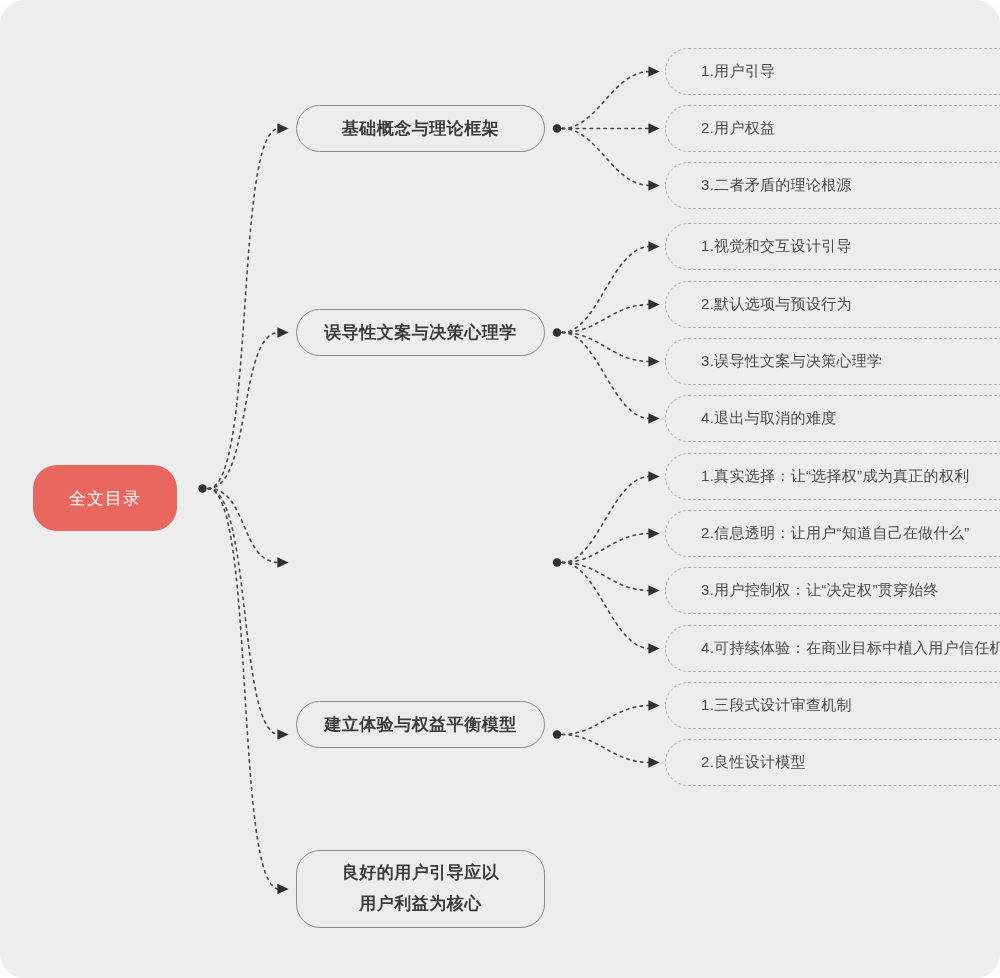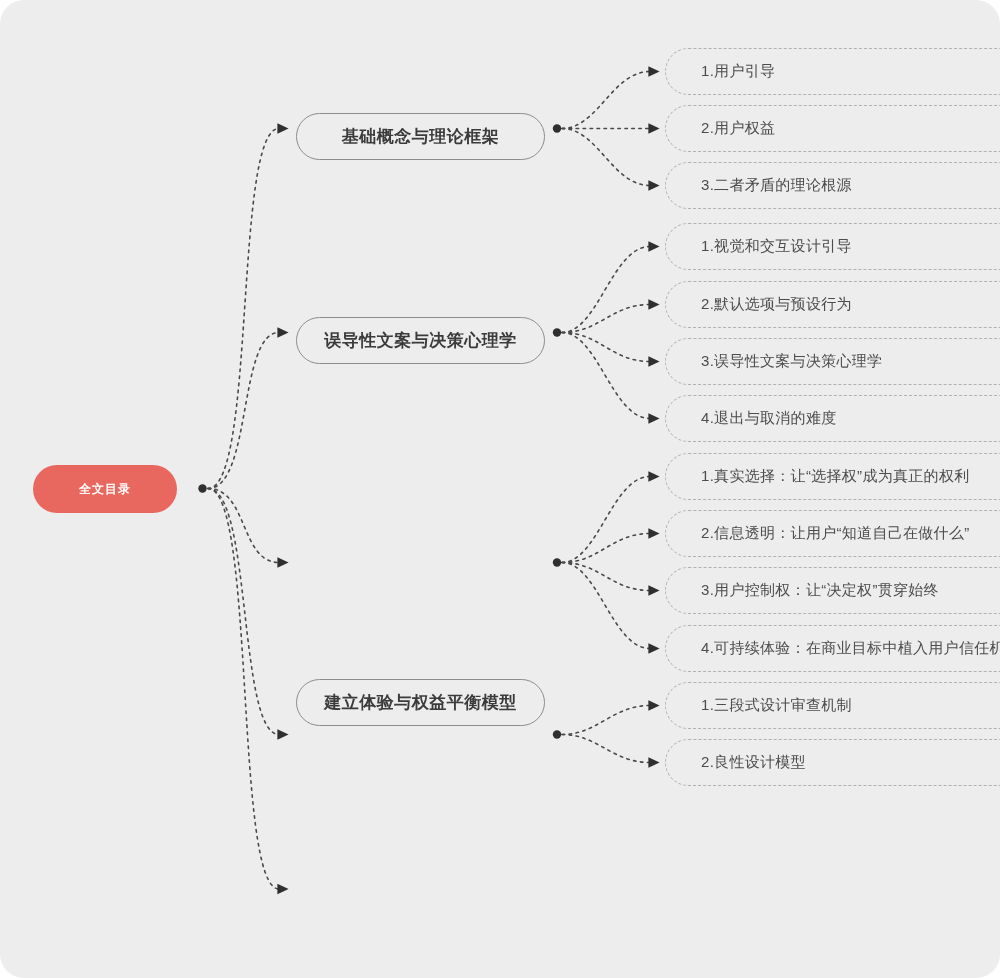--- a/index.html
+++ b/index.html
@@ -3,29 +3,29 @@
 <meta charset="utf-8">
 <style>
   html,body{margin:0;padding:0;background:#ffffff;}
   body{width:1000px;height:978px;font-family:"Liberation Sans","DejaVu Sans",sans-serif;}
   .canvas{position:relative;width:1000px;height:978px;background:#ededed;border-radius:24px;overflow:hidden;}
   .connector-layer{position:absolute;left:0;top:0;width:1000px;height:978px;pointer-events:none;}
   .connector{fill:none;stroke:#4a4a4a;stroke-width:1.6;stroke-dasharray:2.5 4.5;stroke-linecap:round;}
 
   .node{position:absolute;box-sizing:border-box;display:flex;align-items:center;justify-content:center;}
 
-  .root-node{left:33px;top:465px;width:144px;height:48px;background:#e8685f;border-radius:24px;
-    color:#ffffff;font-size:12px;letter-spacing:1px;font-weight:700;}
+  .root-node{left:33px;top:465px;width:144px;height:66px;background:#e8685f;border-radius:24px;
+    color:#ffffff;font-size:17px;letter-spacing:1px;font-weight:400;}
 
   .branch-node{left:296px;width:249px;height:47px;border:1.5px solid #8d8d8d;border-radius:24px;
-    color:#3b3b3b;font-size:17px;font-weight:600;letter-spacing:0.5px;background:transparent;text-align:center;margin-top:8px;}
+    color:#3b3b3b;font-size:17px;font-weight:600;letter-spacing:0.5px;background:transparent;text-align:center;}
   .n1{top:105px;}
   .n2{top:309px;}
   .n3{top:539px;}
-  .n4{top:671px;}
+  .n4{top:701px;}
   .n5{top:850px;height:78px;white-space:pre-line;line-height:1.8;}
 
   .leaf-node{left:665px;width:420px;height:47px;border:1.5px dashed #b1b1b1;border-radius:24px;
     color:#4c4c4c;font-size:15px;letter-spacing:0.3px;justify-content:flex-start;padding-left:35px;}
   .l1a{top:48px;}  .l1b{top:105px;} .l1c{top:162px;}
   .l2a{top:223px;} .l2b{top:281px;} .l2c{top:338px;} .l2d{top:395px;}
   .l3a{top:453px;} .l3b{top:510px;} .l3c{top:567px;} .l3d{top:625px;}
   .l4a{top:682px;} .l4b{top:739px;}
 </style>
 </head>
@@ -68,20 +68,22 @@
     <circle cx="557" cy="332.5" r="4.2" fill="#2f2f2f"></circle>
     <circle cx="557" cy="562.5" r="4.2" fill="#2f2f2f"></circle>
     <circle cx="557" cy="734.5" r="4.2" fill="#2f2f2f"></circle>
   </svg>
 
   <div class="node root-node">全文目录</div>
 
   <div class="node branch-node n1">基础概念与理论框架</div>
   <div class="node branch-node n2">误导性文案与决策心理学</div>
   <div class="node branch-node n4">建立体验与权益平衡模型</div>
+  <div class="node branch-node n5">良好的用户引导应以
+用户利益为核心</div>
 
   <div class="node leaf-node l1a">1.用户引导</div>
   <div class="node leaf-node l1b">2.用户权益</div>
   <div class="node leaf-node l1c">3.二者矛盾的理论根源</div>
 
   <div class="node leaf-node l2a">1.视觉和交互设计引导</div>
   <div class="node leaf-node l2b">2.默认选项与预设行为</div>
   <div class="node leaf-node l2c">3.误导性文案与决策心理学</div>
   <div class="node leaf-node l2d">4.退出与取消的难度</div>
 

